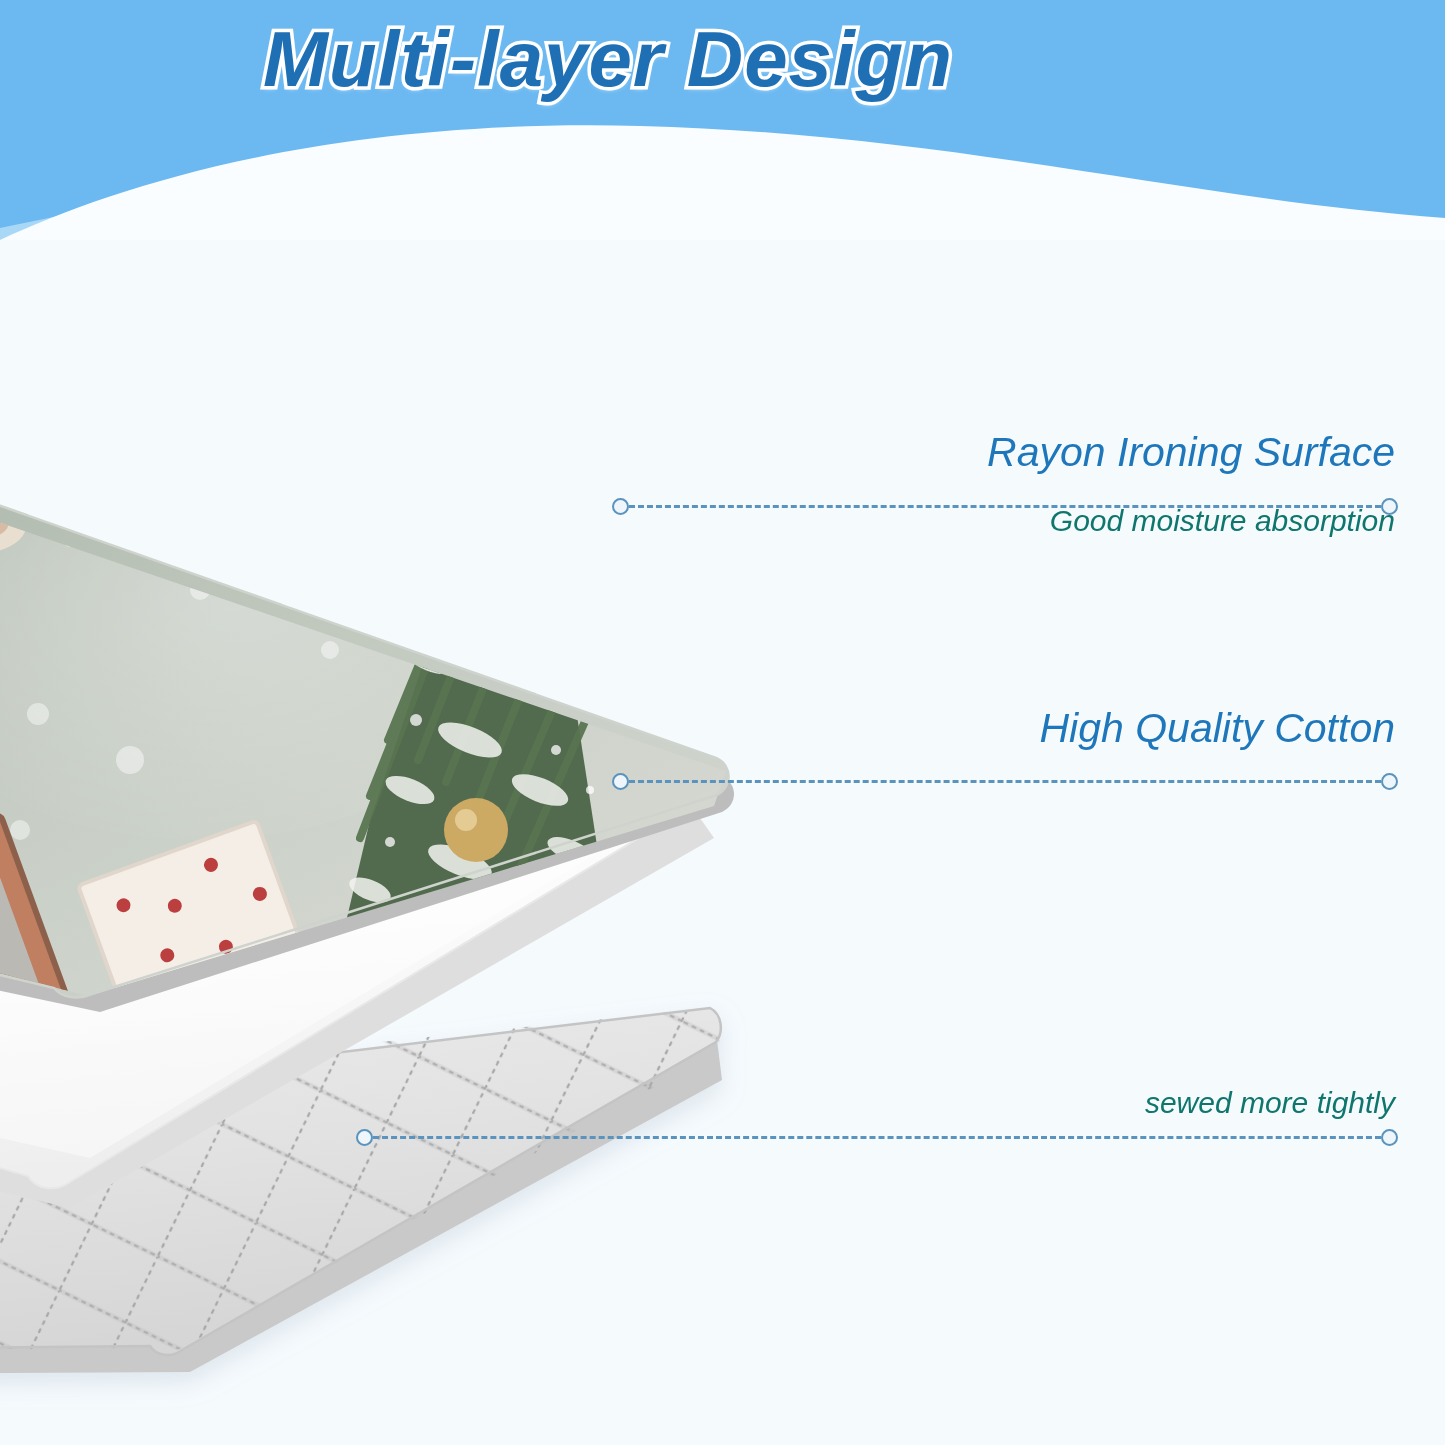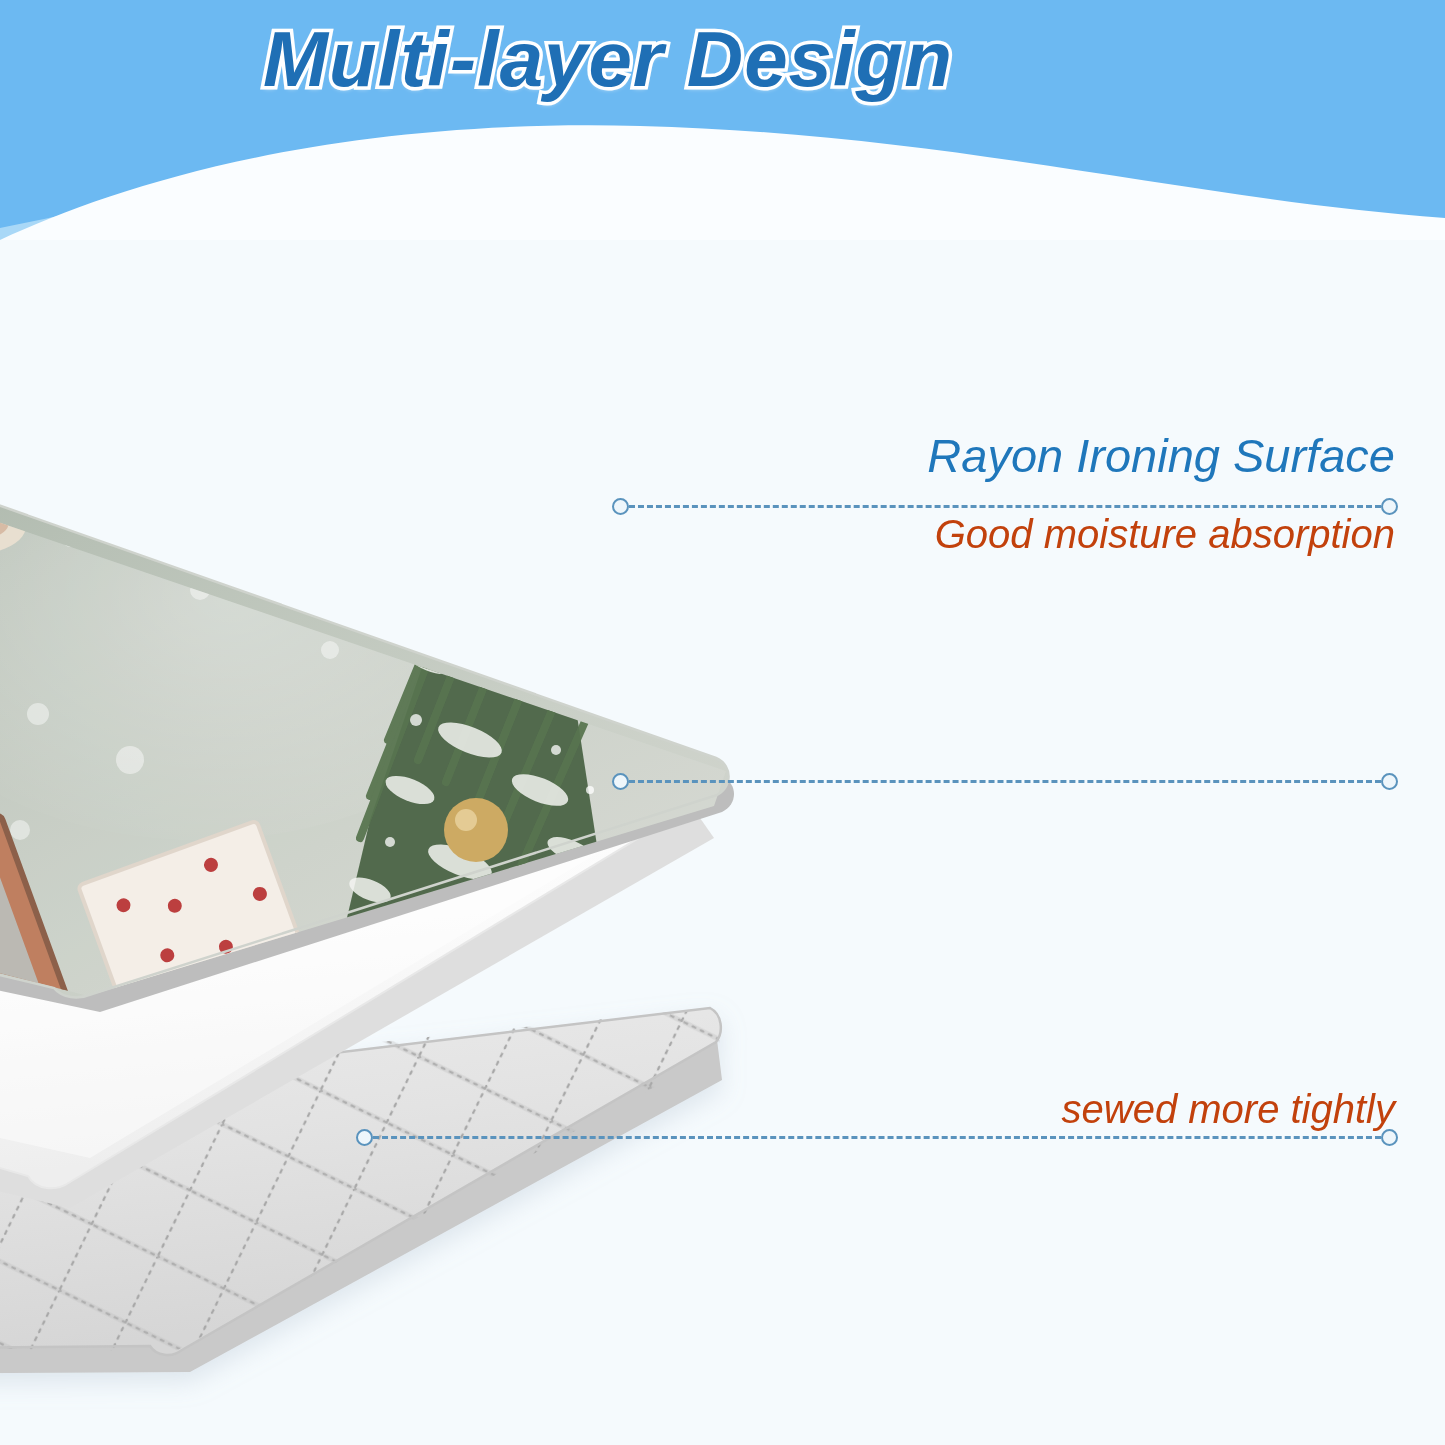--- a/index.html
+++ b/index.html
@@ -54,26 +54,26 @@
   }
   #leader-1{left:612px;top:505px;width:786px;}
   #leader-2{left:612px;top:780px;width:786px;}
   #leader-3{left:356px;top:1136px;width:1042px;}
 
   
   .feature{
     position:absolute;right:50px;text-align:right;color:#1f77bb;
   }
   .feature .title{
-    font-size:47px;font-style:italic;line-height:1.12;
+    font-size:41px;font-style:italic;line-height:1.12;
     color:#1f77bb;white-space:nowrap;
   }
   .feature .desc{
-    font-size:40px;font-style:italic;line-height:1.28;
-    color:#c2410c;margin-top:24px;
+    font-size:30px;font-style:italic;line-height:1.28;
+    color:#0f766e;margin-top:24px;
   }
   .feature .desc .line{display:block;white-space:nowrap;}
 
   #feature-1{top:430px;}
   #feature-1 .desc{margin-top:26px;}
   #feature-2{top:706px;}
   #feature-3{top:1060px;}
 </style>
 </head>
 <body>
@@ -319,19 +319,20 @@
 </div>
 
 <div class="feature" id="feature-1">
   <div class="title">Rayon Ironing Surface</div>
   <div class="desc">
     <span class="line">Good moisture absorption</span>
   </div>
 </div>
 
 <div class="feature" id="feature-2">
+  <div class="title">High Quality Cotton</div>
 </div>
 
 <div class="feature" id="feature-3">
   <div class="desc">
     <span class="line">sewed more tightly</span>
   </div>
 </div>
 
 </body></html>

